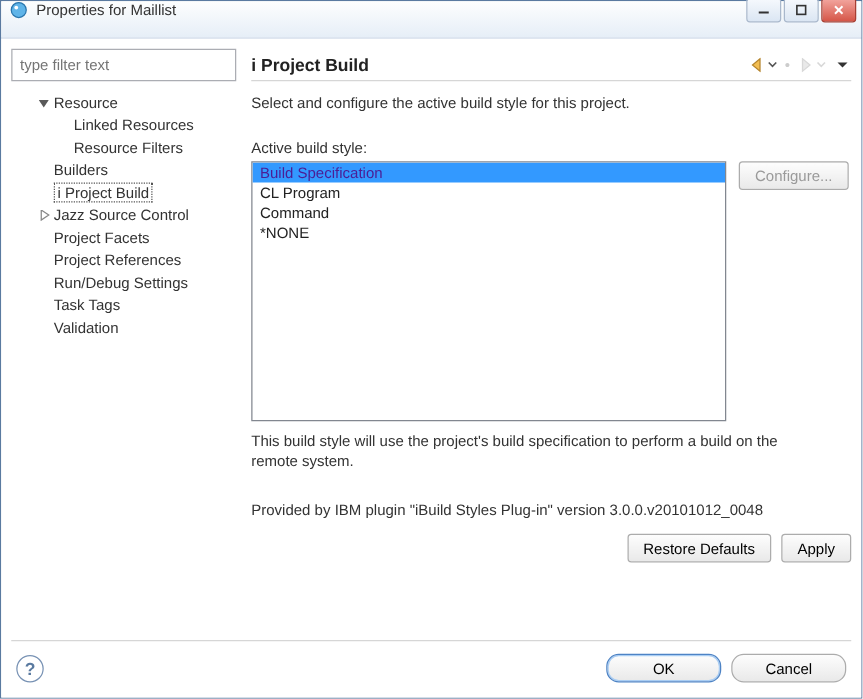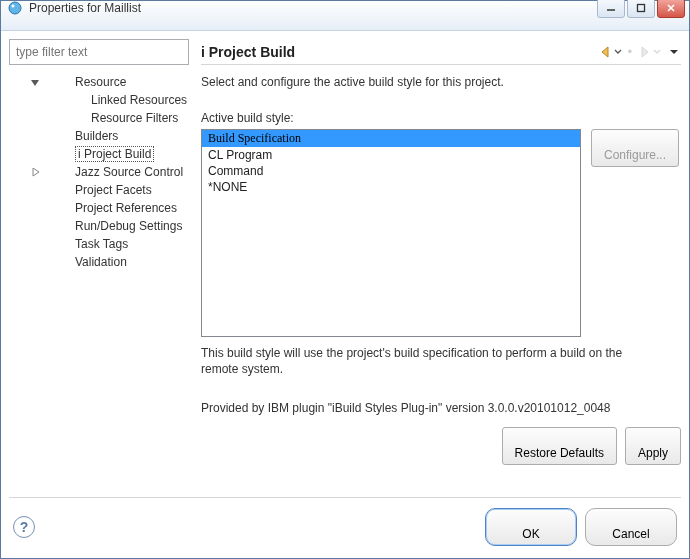--- a/index.html
+++ b/index.html
@@ -65,21 +65,20 @@
   .tree {
     flex:1; margin-top: 8px;
     overflow:auto;
     user-select:none;
   }
   .tree-row {
     display:flex; align-items:center;
     height:18px; padding-left:2px;
     cursor:default;
     white-space:nowrap;
-    gap:32px;
   }
   .tree-row.clickable { cursor:pointer; }
   .tree-arrow {
     width:12px; height:12px; margin-right:2px;
     display:inline-flex;align-items:center;justify-content:center;
     color:#555;
   }
   .tree-label { color:#333; }
   .tree-row.selected .tree-label {
     border:1px dotted #555;
@@ -121,33 +120,33 @@
     border:1px solid #828790;
     background:#fff;
     overflow:auto;
   }
   .list-item {
     padding: 1px 6px;
     font-size:12px;
     color:#222;
     cursor:default;
   }
-  .list-item.selected { background:#3399ff; color:#000000;font-family:Liberation Serif, serif; }
+  .list-item.selected { background:#3399ff; color:#4c1d95; }
 
   .side-btn {
     width: 90px; text-align:left;
   }
 
   .btn {
     height: 23px;
     border:1px solid #acacac;
     border-radius:3px;
     background: linear-gradient(#fdfdfd,#e9e9e9);
     font-family:inherit; font-size:12px;
-    padding: 18px 12px;
+    padding: 4px 12px;
     cursor:pointer;
   }
   .btn:disabled { color:#9a9a9a; cursor:default; }
   .btn.default { border-color:#4d83c5; box-shadow:0 0 0 1px #a9cdf3 inset; }
 
   .desc { margin-top:8px; max-width: 440px; color:#333; line-height:1.35; }
   .provided { margin-top: 24px; color:#333; }
 
   .mid-btnbar {
     display:flex; justify-content:flex-end; gap:8px;

